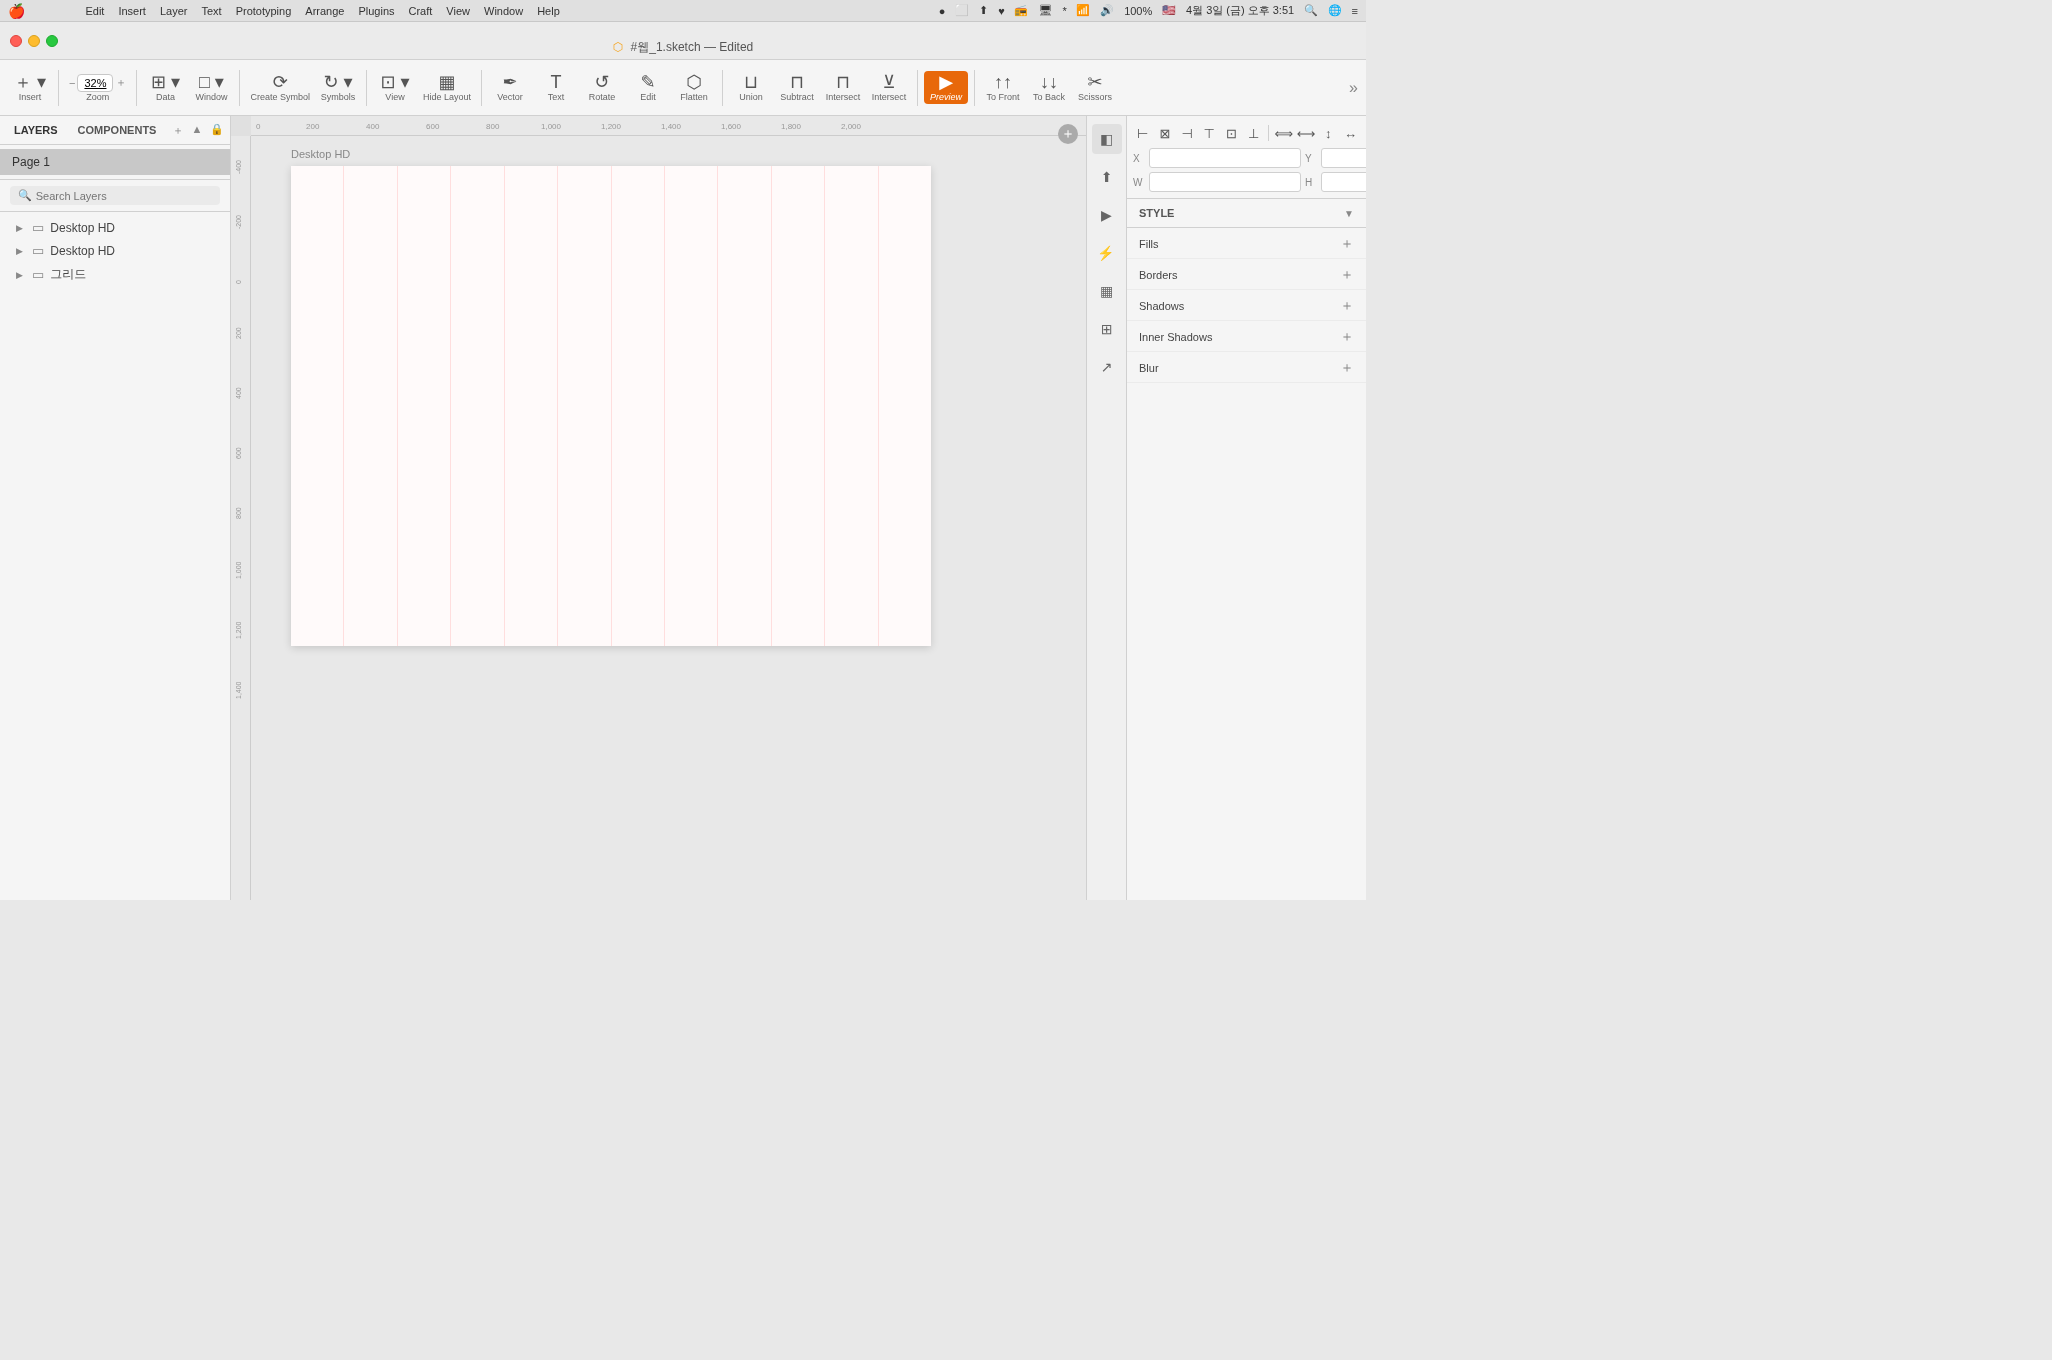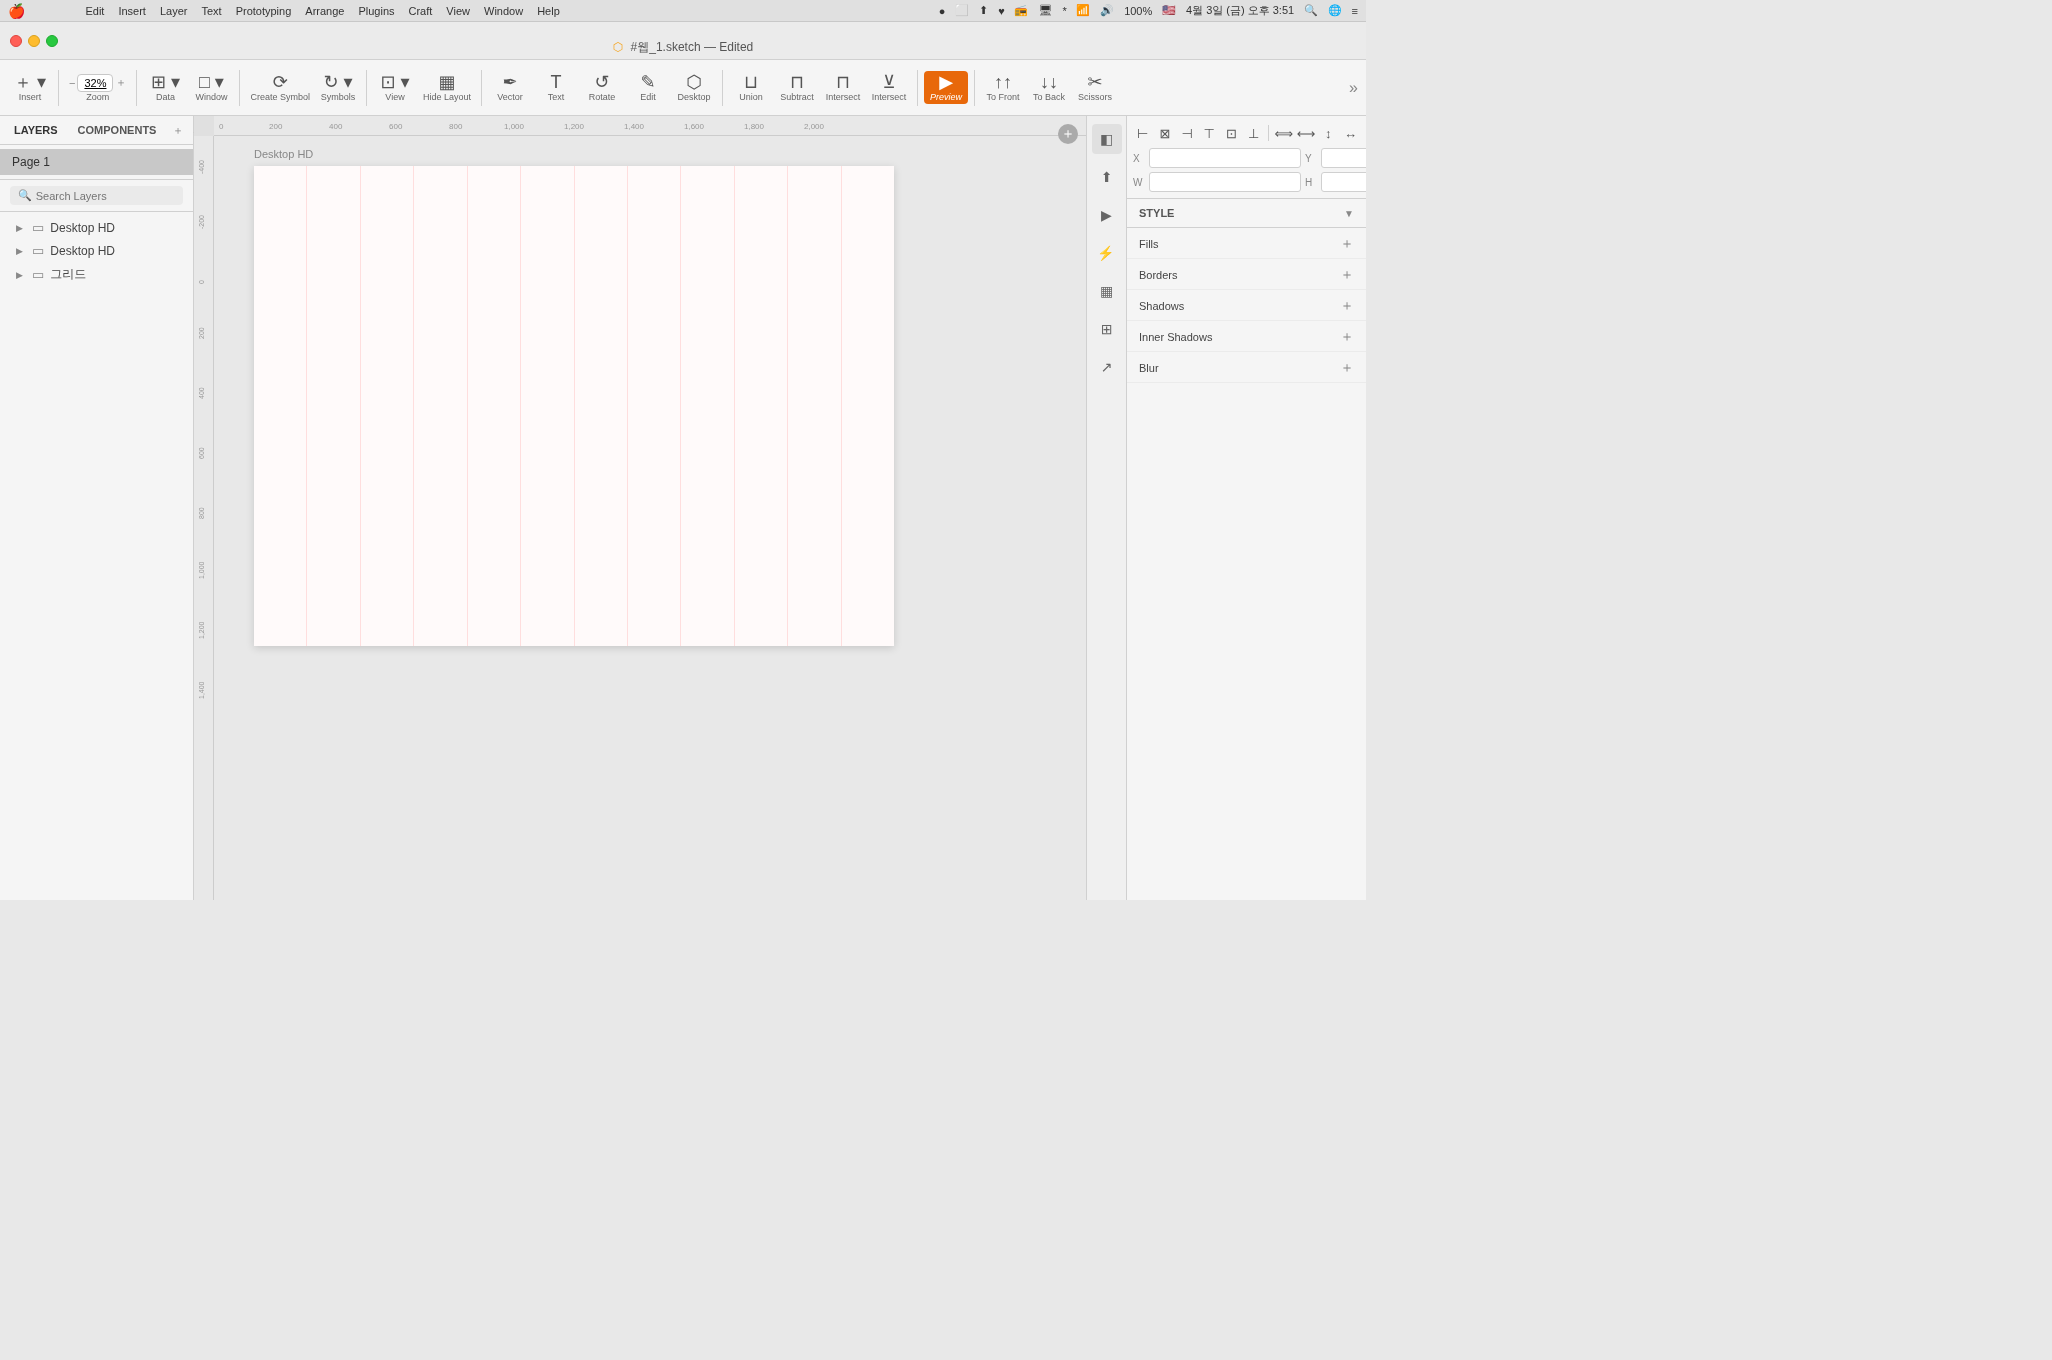--- a/index.html
+++ b/index.html
@@ -130,21 +130,21 @@
 
     
     .main-content {
       display: flex;
       flex: 1;
       overflow: hidden;
     }
 
     
     .left-panel {
-      width: 194px;
+      width: 231px;
       background: #f5f5f5;
       border-right: 1px solid #d0d0d0;
       display: flex;
       flex-direction: column;
       justify-content: center;
     }
     .panel-tabs {
       display: flex;
       align-items: center;
       padding: 6px 10px;
@@ -564,21 +564,21 @@
       <div class="toolbar-label">Rotate</div>
     </div>
 
     <div class="toolbar-btn">
       <div class="toolbar-icon">✎</div>
       <div class="toolbar-label">Edit</div>
     </div>
 
     <div class="toolbar-btn">
       <div class="toolbar-icon">⬡</div>
-      <div class="toolbar-label">Desktop</div>
+      <div class="toolbar-label">Flatten</div>
     </div>
 
     <div class="toolbar-divider"></div>
 
     <div class="toolbar-btn">
       <div class="toolbar-icon">⊔</div>
       <div class="toolbar-label">Union</div>
     </div>
 
     <div class="toolbar-btn">

